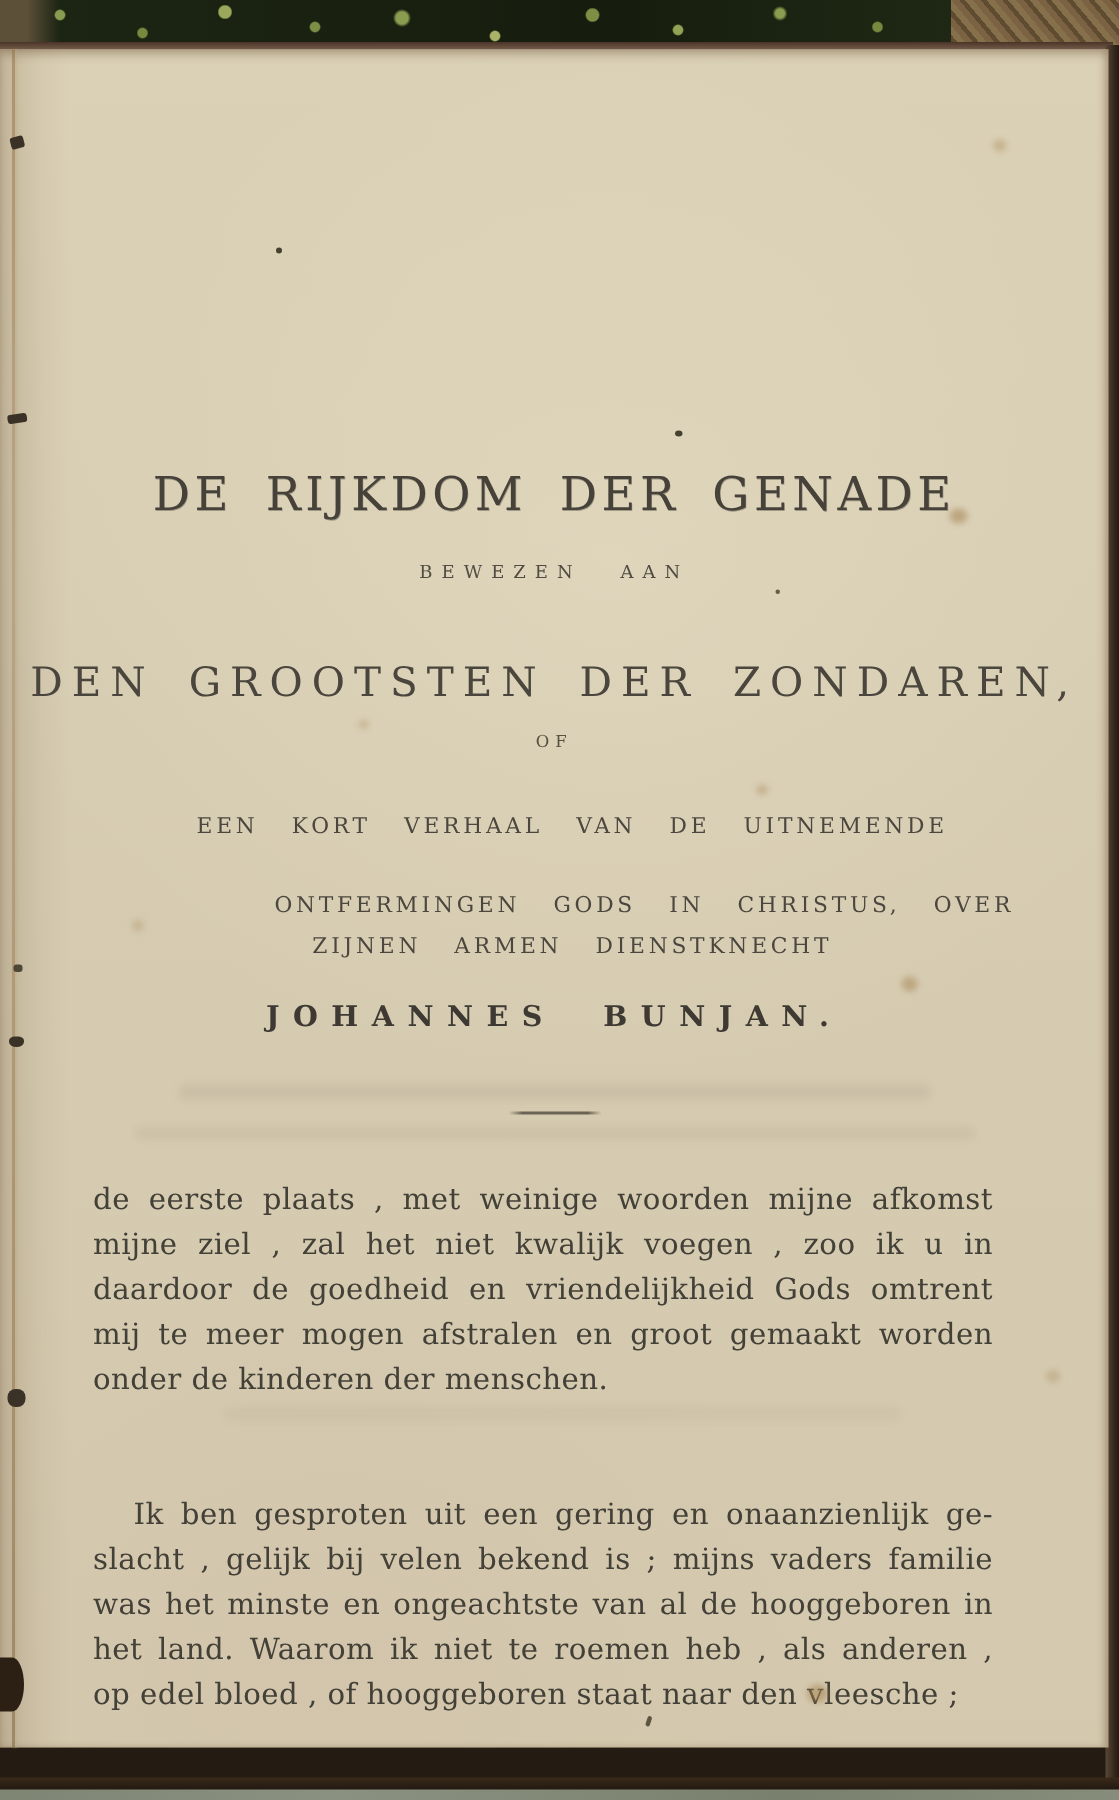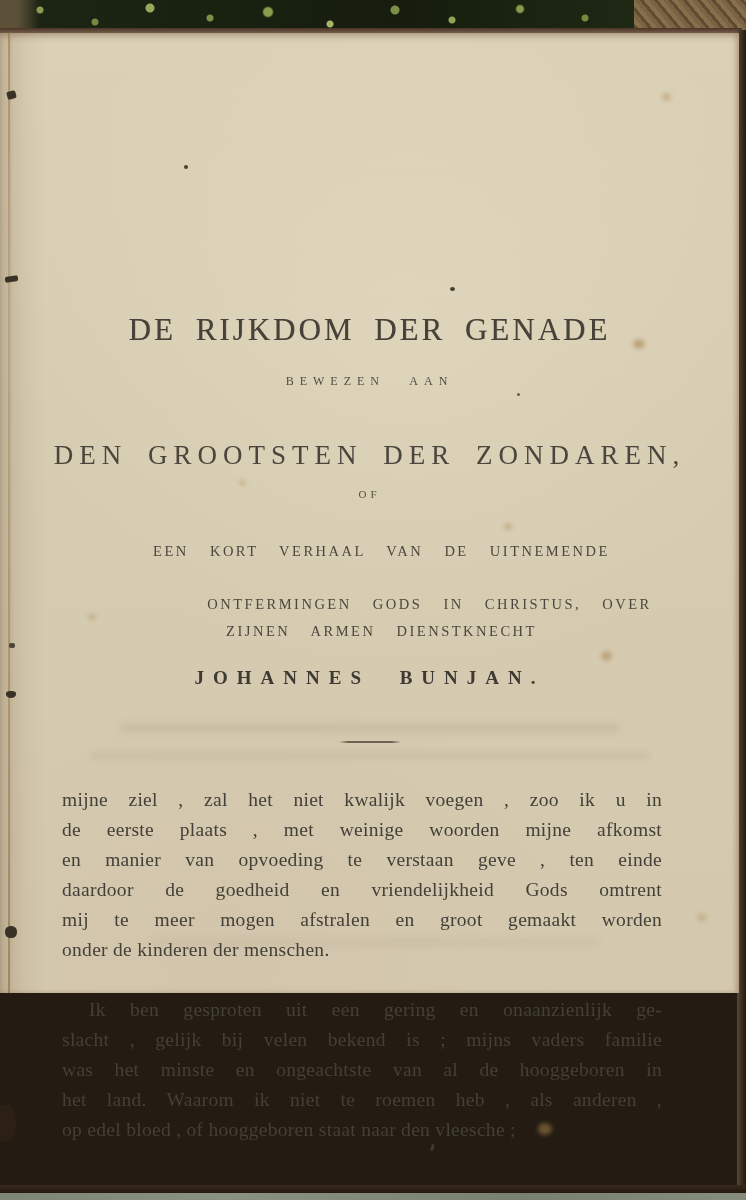--- a/index.html
+++ b/index.html
@@ -34,27 +34,26 @@
     position:absolute;left:0;top:28px;width:742px;height:6px;
     background:linear-gradient(180deg,#4a3428,#7d6450);
   }
   
   .right-strip{
     position:absolute;right:0;top:30px;width:9px;height:1170px;
     background:linear-gradient(90deg,#594737,#382b1e 60%,#241a10);
   }
   
   .page{
-    position:absolute;left:0;top:33px;width:739px;height:960px;
+    position:absolute;left:0;top:33px;width:739px;height:1132px;
     background:
       radial-gradient(ellipse 600px 500px at 55% 30%, rgba(236,228,203,.35), transparent 70%),
       radial-gradient(ellipse 500px 400px at 30% 95%, rgba(205,185,165,.25), transparent 70%),
       linear-gradient(180deg,#dbd1b6 0%,#d6ccb2 40%,#d4c9ae 100%);
     box-shadow:inset 0 4px 6px rgba(90,60,40,.25), inset -3px 0 5px rgba(120,90,60,.3);
-    font-family:Liberation Serif, serif;
   }
   .binding-shadow{
     position:absolute;left:0;top:0;width:46px;height:100%;
     background:linear-gradient(90deg,rgba(110,85,55,.22),rgba(110,85,55,.05) 60%,transparent);
   }
   .crease{
     position:absolute;left:8px;top:0;width:2px;height:100%;
     background:linear-gradient(180deg,rgba(150,112,70,.55),rgba(160,125,85,.35) 30%,rgba(150,112,70,.5) 70%,rgba(130,100,60,.55));
     box-shadow:1px 0 2px rgba(190,165,120,.5);
   }
@@ -140,23 +139,22 @@
     <div class="t presented">BEWEZEN AAN</div>
     <h2 class="t secondary-title">DEN GROOTSTEN DER ZONDAREN,</h2>
     <div class="t or-word">OF</div>
     <div class="t subtitle-line sub0">EEN KORT VERHAAL VAN DE UITNEMENDE</div>
     <div class="t subtitle-line sub1">ONTFERMINGEN GODS IN CHRISTUS, OVER</div>
     <div class="t subtitle-line sub2">ZIJNEN ARMEN DIENSTKNECHT</div>
     <div class="t author">JOHANNES BUNJAN.</div>
     <div class="rule"></div>
 
     <div class="body-block p1">
+      <div class="bline">de eerste plaats , met weinige woorden mijne afkomst</div>
       <div class="bline">mijne ziel , zal het niet kwalijk voegen , zoo ik u in</div>
-      <div class="bline">de eerste plaats , met weinige woorden mijne afkomst</div>
-      <div class="bline">en manier van opvoeding te verstaan geve , ten einde</div>
       <div class="bline">daardoor de goedheid en vriendelijkheid Gods omtrent</div>
       <div class="bline">mij te meer mogen afstralen en groot gemaakt worden</div>
       <div class="bline lastleft">onder de kinderen der menschen.</div>
     </div>
 
     <div class="body-block p2">
       <div class="bline indent">Ik ben gesproten uit een gering en onaanzienlijk ge-</div>
       <div class="bline">slacht , gelijk bij velen bekend is ; mijns vaders familie</div>
       <div class="bline">was het minste en ongeachtste van al de hooggeboren in</div>
       <div class="bline">het land. Waarom ik niet te roemen heb , als anderen ,</div>

